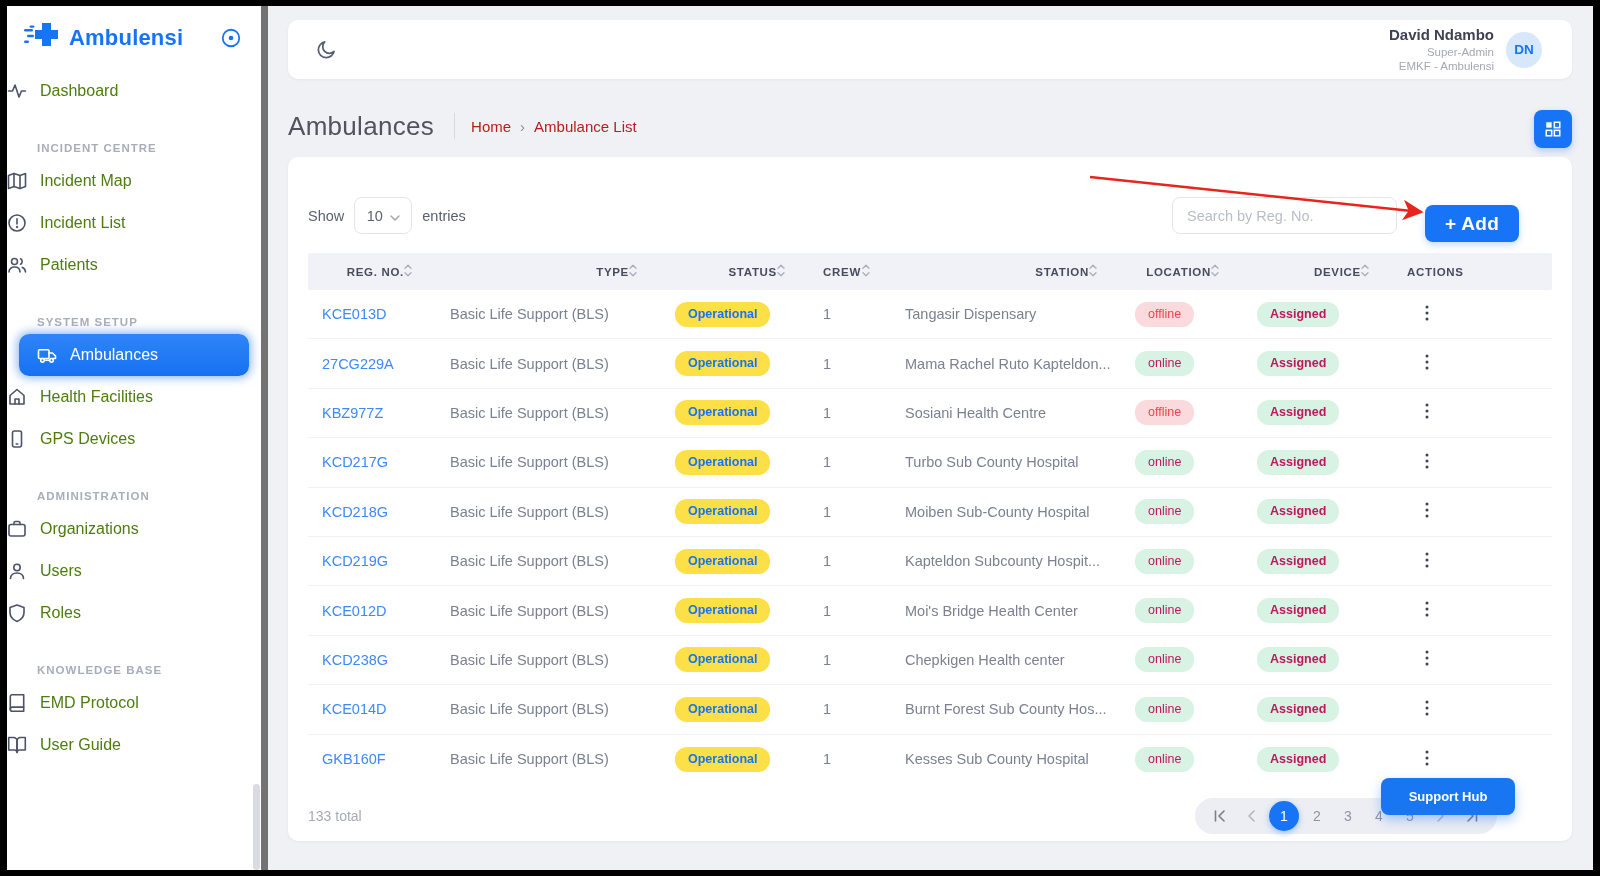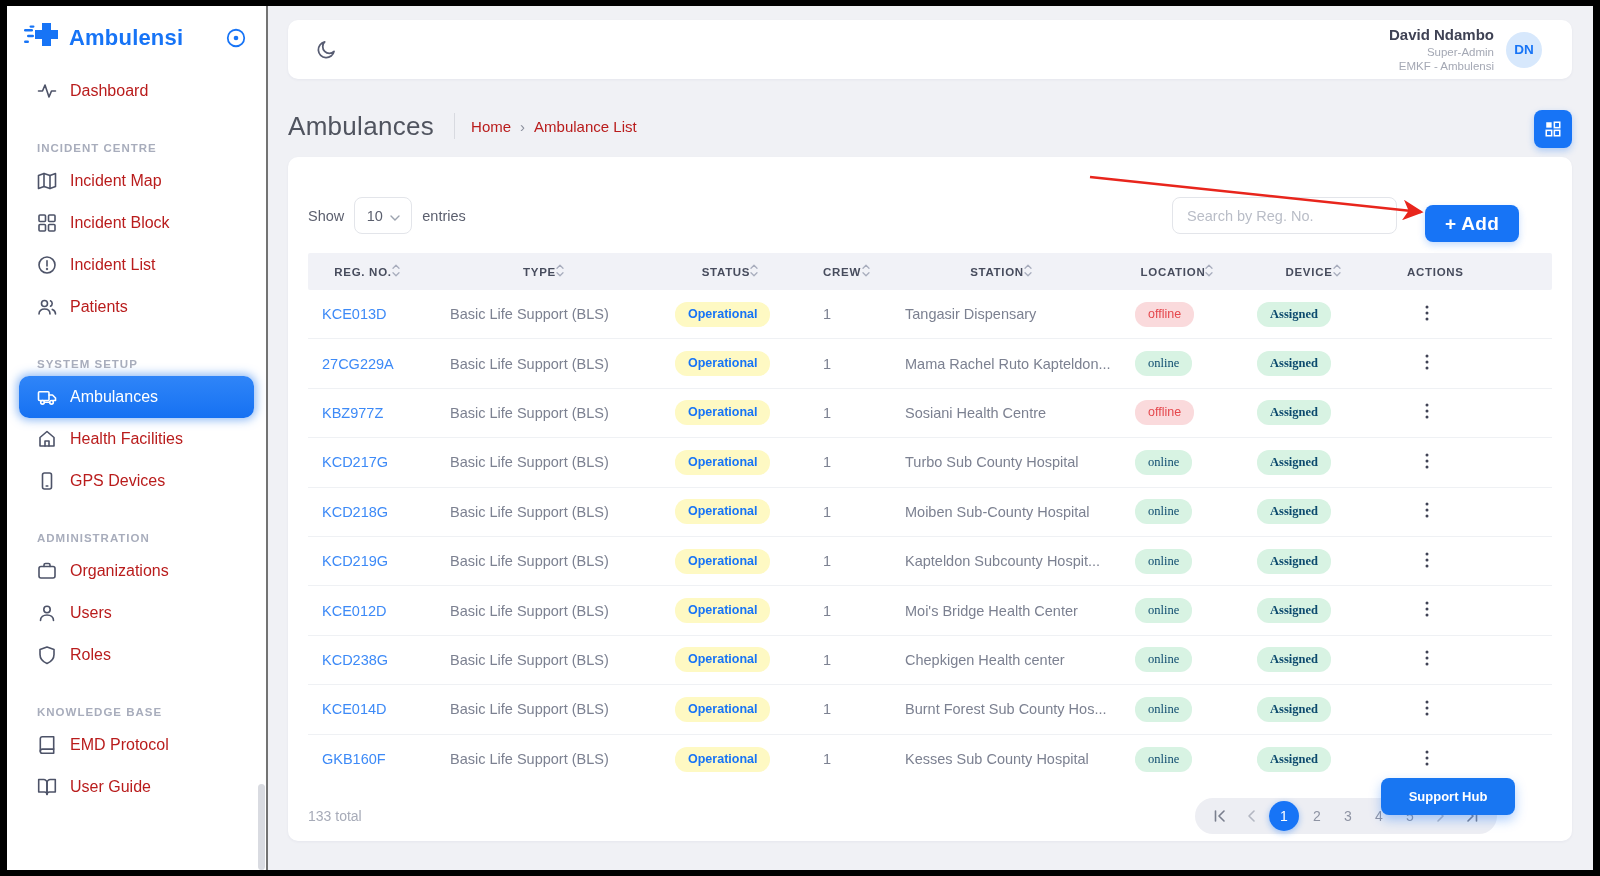--- a/index.html
+++ b/index.html
@@ -2,26 +2,26 @@
 <html><head>
 <meta charset="utf-8">
 <style>
   html,body{margin:0;padding:0;background:#000;}
   *{box-sizing:border-box;}
   .frame{position:relative;width:1600px;height:876px;background:#000;overflow:hidden;
          font-family:"Liberation Sans","DejaVu Sans",sans-serif;}
   .app{position:absolute;left:7px;top:6px;width:1586px;height:864px;background:#F0F1F5;overflow:hidden;}
 
   
-  .sidebar{position:absolute;left:0;top:0;width:261px;height:100%;background:#fff;border-right:2px solid #737373;}
+  .sidebar{position:absolute;left:0;top:0;width:261px;height:100%;background:#fff;border-right:7px solid #737373;}
   .s-logo{display:flex;align-items:center;height:64px;padding:0 18px 0 16px;}
   .s-logo .brand{flex:1;margin-left:10px;font-size:22px;font-weight:bold;color:#1774F6;letter-spacing:.2px;}
   .s-toggle{width:24px;height:24px;color:#1774F6;display:flex;align-items:center;justify-content:center;cursor:pointer;}
   .s-section{margin-top:22px;padding:8px 0 6px 30px;font-size:11.5px;font-weight:bold;letter-spacing:1px;color:#A8ADBC;}
-  .s-item{display:flex;align-items:center;height:42px;padding-left:30px;color:#b91c1c;font-size:16px;cursor:pointer;}
+  .s-item{display:flex;align-items:center;height:42px;color:#4d7c0f;font-size:16px;cursor:pointer;}
   .s-item .ic{width:20px;height:20px;margin-right:13px;display:flex;align-items:center;justify-content:center;color:#4D5368;}
   .s-item.active{margin:0 12px;padding-left:18px;border-radius:10px;background:linear-gradient(180deg,#2F85F8,#1671F2);
                  color:#fff;box-shadow:0 0 10px 2px rgba(47,128,237,.55);}
   .s-item.active .ic{color:#fff;}
   .s-scrollthumb{position:absolute;right:1px;top:778px;width:7px;height:86px;background:#D9DBE1;border-radius:4px;}
 
   
   .topbar{position:absolute;left:281px;top:14px;width:1284px;height:59px;background:#fff;border-radius:10px;
           box-shadow:0 1px 3px rgba(30,40,90,.05);display:flex;align-items:center;}
   .moon-btn{margin-left:25px;width:26px;height:26px;color:#575C72;display:flex;align-items:center;justify-content:center;cursor:pointer;}
@@ -50,32 +50,32 @@
   .page-size{margin:0 10px;width:58px;height:37px;border:1px solid #E3E5EA;border-radius:8px;display:flex;align-items:center;
              justify-content:center;gap:7px;font-size:14.5px;color:#5B5F6E;cursor:pointer;background:#fff;}
   .search-input{margin-left:auto;width:225px;height:37px;border:1px solid #E3E5EA;border-radius:8px;padding:0 14px;
                 font-size:14.5px;color:#4D5368;outline:none;font-family:inherit;}
   .search-input::placeholder{color:#B9BDC7;}
   .add-btn{margin-left:28px;margin-right:33px;width:94px;height:37px;background:#1774F6;border:none;border-radius:8px;color:#fff;
            font-size:19px;font-weight:bold;cursor:pointer;font-family:inherit;letter-spacing:.3px;box-shadow:0 3px 7px rgba(23,116,246,.25);margin-top:16px;}
 
   .thead{margin-top:19px;height:37px;background:#F1F2F7;border-radius:2px;display:grid;
          grid-template-columns:128px 225px 148px 82px 230px 122px 150px 1fr;align-items:center;padding-left:14px;}
-  .th{display:flex;align-items:center;justify-content:center;padding-right:38px;
+  .th{display:flex;align-items:center;justify-content:flex-end;padding-right:38px;
       font-size:11.5px;font-weight:bold;letter-spacing:.7px;color:#474C5D;}
   .th.no-between{justify-content:flex-start;gap:1px;}
   .th.no-sort{justify-content:flex-start;}
   .trow{height:49.4px;display:grid;grid-template-columns:128px 225px 148px 82px 230px 122px 150px 1fr;align-items:center;
         padding-left:14px;border-bottom:1px solid #EFF1F4;}
   .trow:last-of-type{border-bottom:none;}
   .td{font-size:14.5px;color:#7C8191;white-space:nowrap;overflow:hidden;}
   .td.reg{color:#3D8AF7;cursor:pointer;}
   .badge{display:inline-block;padding:5px 13px;border-radius:12px;font-size:12.5px;font-weight:bold;line-height:1.2;}
-  .badge.blue{background:#fef9c3;color:#1774F6;}
-  .badge.green{background:#D8F3E3;color:#0c4a6e;font-family:Liberation Serif, serif;}
+  .badge.blue{background:#fde047;color:#1774F6;}
+  .badge.green{background:#D8F3E3;color:#be185d;}
   .badge.red{background:#FADADC;color:#E5484D;text-align:right;}
   .badge.soft{font-weight:normal;}
   .dots-btn{background:none;border:none;cursor:pointer;padding:4px 10px;margin-left:8px;}
 
   .tfoot{margin-top:14px;height:36px;display:flex;align-items:center;}
   .total{font-size:14px;color:#A7ABB8;}
   .pager{margin-left:auto;margin-right:55px;height:36px;background:#EDEEF3;border-radius:18px;display:flex;align-items:center;
          padding:0 12px;gap:5px;position:relative;z-index:1;}
   .pg-ic{width:26px;height:26px;display:flex;align-items:center;justify-content:center;color:#8B90A0;cursor:pointer;}
   .pg-num{width:26px;height:26px;display:flex;align-items:center;justify-content:center;border-radius:50%;
@@ -129,31 +129,20 @@
                 <path d="M1.5 4.5 L7 2.5 L13 4.5 L18.5 2.5 V15.5 L13 17.5 L7 15.5 L1.5 17.5 Z"></path>
                 <line x1="7" y1="2.5" x2="7" y2="15.5"></line>
                 <line x1="13" y1="4.5" x2="13" y2="17.5"></line>
               </svg>
             </span>
             <span>Incident Map</span>
           </div>
           <div class="s-item">
             <span class="ic">
               <svg width="20" height="20" viewBox="0 0 20 20" fill="none" stroke="currentColor" stroke-width="1.6" stroke-linecap="round" stroke-linejoin="round">
-                <rect x="2" y="2" width="6.5" height="6.5" rx="1"></rect>
-                <rect x="11.5" y="2" width="6.5" height="6.5" rx="1"></rect>
-                <rect x="2" y="11.5" width="6.5" height="6.5" rx="1"></rect>
-                <rect x="11.5" y="11.5" width="6.5" height="6.5" rx="1"></rect>
-              </svg>
-            </span>
-            <span>Incident Block</span>
-          </div>
-          <div class="s-item">
-            <span class="ic">
-              <svg width="20" height="20" viewBox="0 0 20 20" fill="none" stroke="currentColor" stroke-width="1.6" stroke-linecap="round" stroke-linejoin="round">
                 <circle cx="10" cy="10" r="8"></circle>
                 <line x1="10" y1="5.7" x2="10" y2="11"></line>
                 <circle cx="10" cy="14" r="0.4" fill="currentColor"></circle>
               </svg>
             </span>
             <span>Incident List</span>
           </div>
           <div class="s-item">
             <span class="ic">
               <svg width="20" height="20" viewBox="0 0 20 20" fill="none" stroke="currentColor" stroke-width="1.6" stroke-linecap="round" stroke-linejoin="round">

